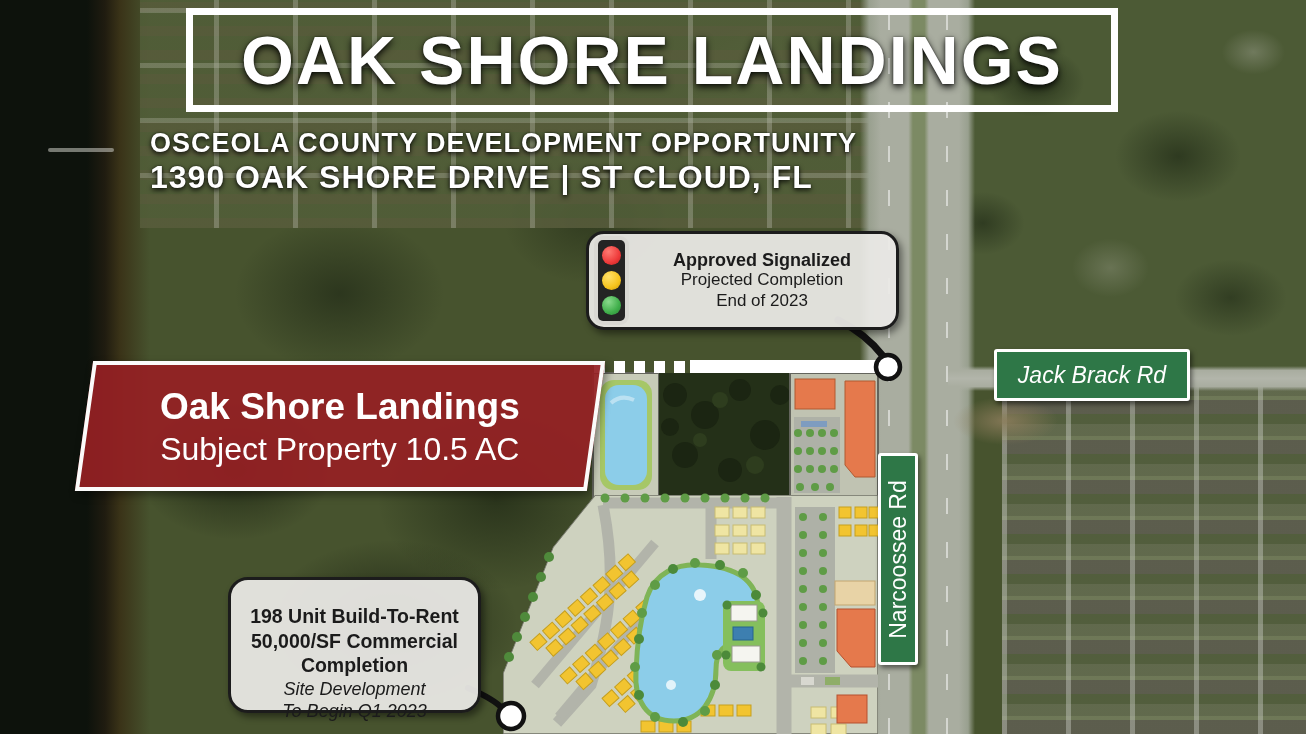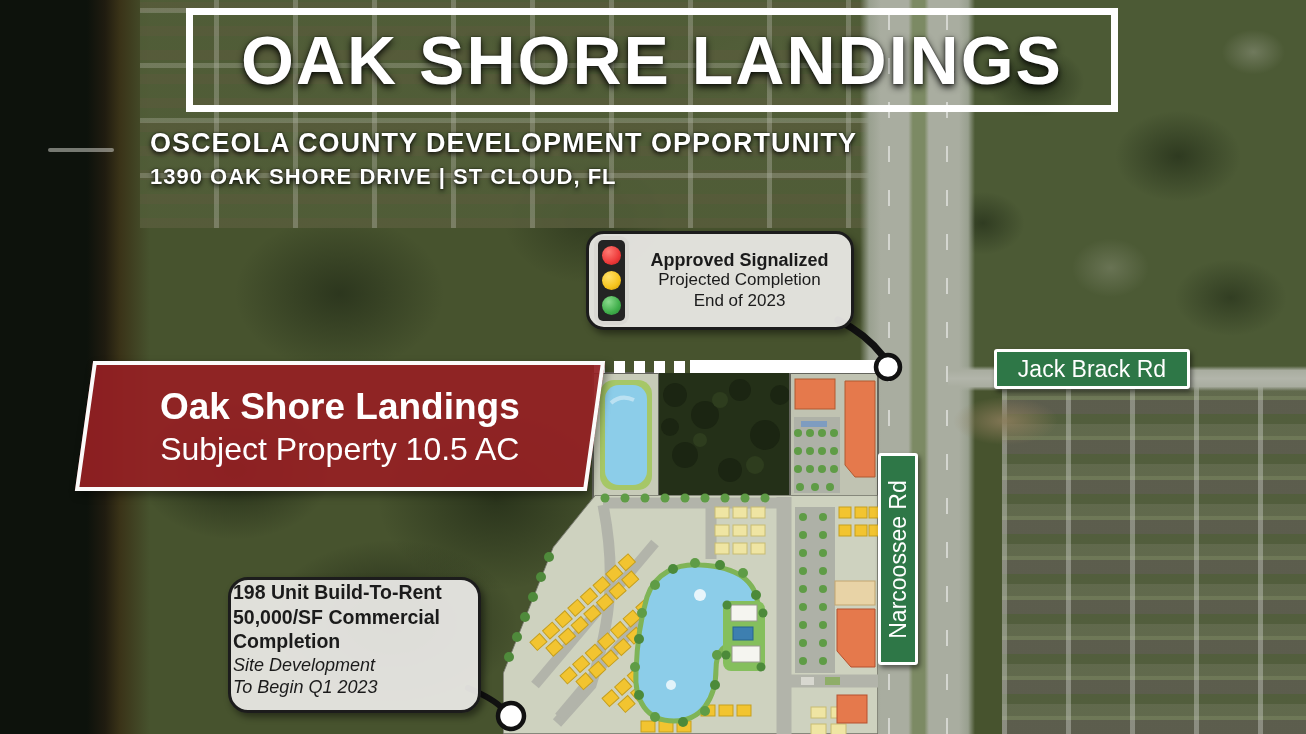--- a/index.html
+++ b/index.html
@@ -56,51 +56,51 @@
   .overlay{left:0;top:0;width:1306px;height:734px;z-index:4;pointer-events:none;}
 
   
   .title-box{left:186px;top:8px;width:932px;height:104px;z-index:6;
     border:7px solid #fff;display:flex;align-items:center;justify-content:center;}
   .title-box span{color:#fff;font-weight:bold;font-size:68px;letter-spacing:2px;white-space:nowrap;
     text-shadow:0 3px 7px rgba(0,0,0,.9),0 0 2px rgba(0,0,0,.6);}
   .subtitle{left:150px;top:126px;width:1000px;z-index:6;text-align:left;color:#fff;font-weight:bold;}
   .subtitle .l1{font-size:27px;letter-spacing:1px;line-height:34px;
     text-shadow:0 2px 5px rgba(0,0,0,.9),0 0 2px rgba(0,0,0,.6);}
-  .subtitle .l2{font-size:22px;letter-spacing:1px;line-height:34px;
+  .subtitle .l2{font-size:32px;letter-spacing:1px;line-height:34px;
     text-shadow:0 2px 5px rgba(0,0,0,.9),0 0 2px rgba(0,0,0,.6);}
 
   .callout{background:rgba(234,233,229,.94);border:3.5px solid #1c1c1c;
     box-shadow:3px 4px 7px rgba(0,0,0,.45);color:#1b1b1b;}
-  .signal{left:586px;top:231px;width:268px;height:99px;z-index:6;border-radius:18px;
+  .signal{left:586px;top:231px;width:313px;height:99px;z-index:6;border-radius:18px;
     display:flex;align-items:center;padding:6px 8px 6px 9px;}
   .tlight{width:27px;height:81px;background:#242424;border-radius:5px;flex:0 0 auto;
     display:flex;flex-direction:column;align-items:center;justify-content:space-evenly;
     box-shadow:0 0 0 4px #d9d8d3;margin-right:11px;}
   .tlight .bulb{width:19px;height:19px;border-radius:50%;}
   .signal .txt{flex:1;text-align:center;line-height:20.5px;}
   .signal .b{font-weight:bold;font-size:18px;}
   .signal .i{font-size:17px;}
 
   .banner{left:84px;top:361px;width:512px;height:130px;z-index:6;
     background:rgba(148,32,36,.93);border:4px solid #fbfbfb;transform:skewX(-8deg);
     transform-origin:50% 50%;box-shadow:3px 4px 8px rgba(0,0,0,.4);
     display:flex;flex-direction:column;align-items:center;justify-content:center;}
   .banner .inner{transform:skewX(8deg);text-align:center;color:#fff;}
   .banner .l1{font-weight:bold;font-size:37px;line-height:45px;}
   .banner .l2{font-size:32px;line-height:40px;}
 
   .sign{background:#2e7747;border:3px solid #fff;border-radius:3px;color:#fff;
     box-shadow:2px 3px 5px rgba(0,0,0,.5);display:flex;align-items:center;justify-content:center;}
-  .sign-h{left:994px;top:349px;width:196px;height:40px;z-index:6;font-size:23px;}
+  .sign-h{left:994px;top:349px;width:196px;height:52px;z-index:6;font-size:23px;font-style:italic;}
   .sign-v{left:878px;top:453px;width:40px;height:212px;z-index:6;font-size:23px;}
   .sign-v span{transform:rotate(-90deg);white-space:nowrap;}
 
   .dev{left:228px;top:577px;width:253px;height:136px;z-index:6;border-radius:20px;
-    padding:0 2px;line-height:24.5px;}
+    text-align:center;padding:24px 2px;line-height:24.5px;}
   .dev .b{font-weight:bold;font-size:19.5px;}
   .dev .i{font-style:italic;font-size:18px;line-height:22.5px;}
 </style>
 </head>
 <body>
 
 <div class="canvas">
 
   <div class="abs bg-base"></div>
   <div class="abs bg-lake"></div>

